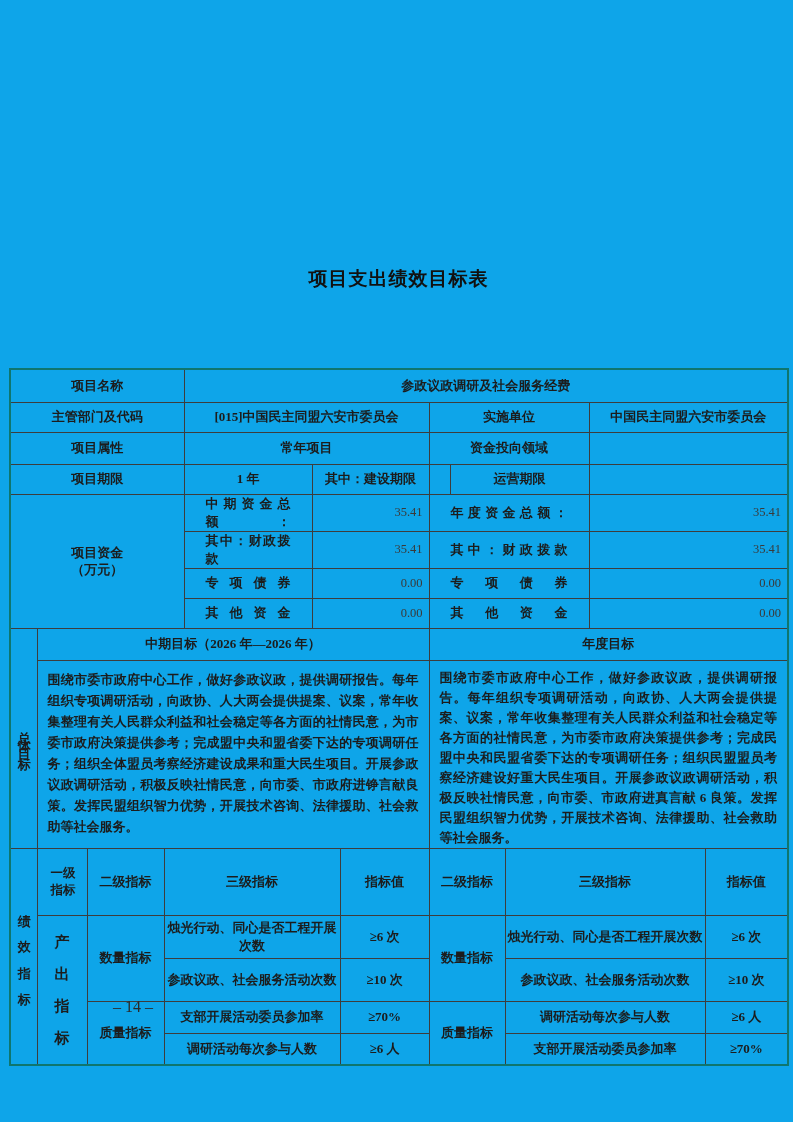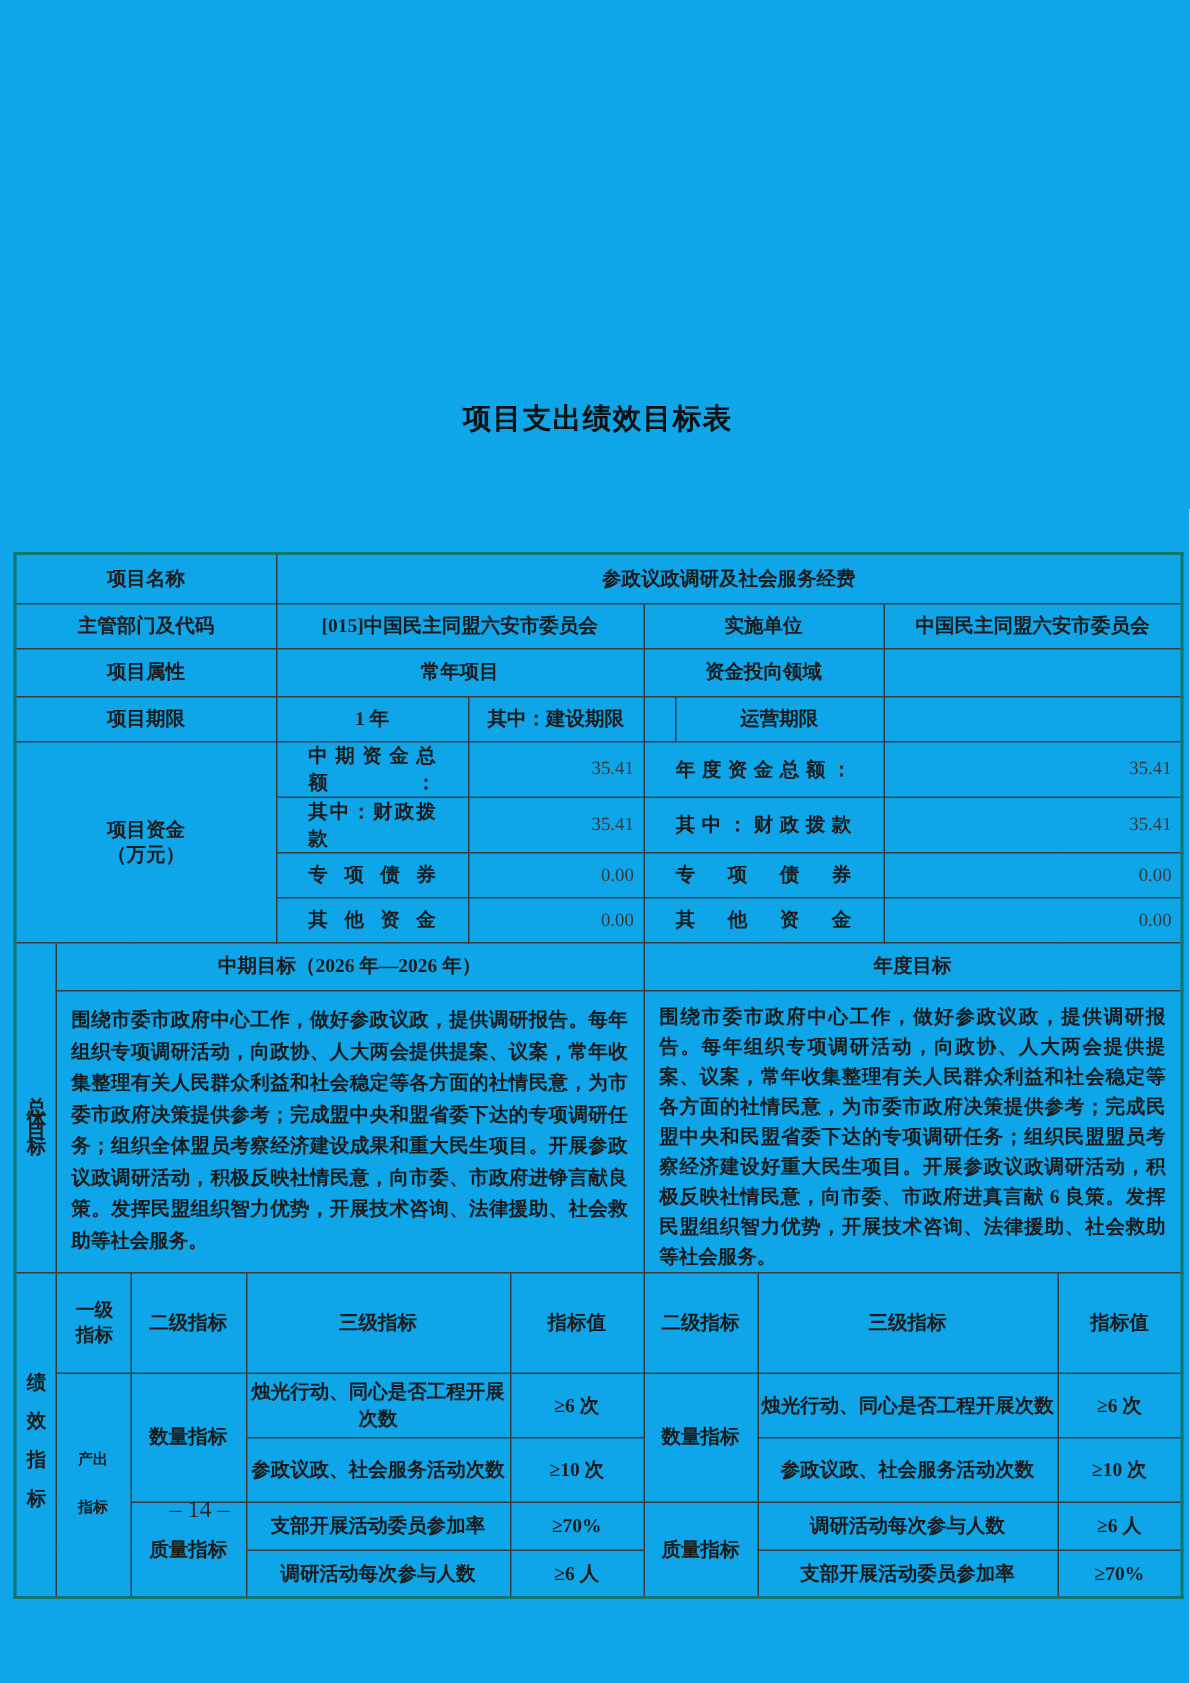--- a/index.html
+++ b/index.html
@@ -38,21 +38,21 @@
     text-align:justify;vertical-align:top;padding:8px 10px 0 10px;
     line-height:21px;font-family:"Liberation Serif","Liberation Sans",sans-serif;margin-left:12px;
   }
   td.goal-body.right{line-height:20px;padding-top:7px;}
   td.side{
     writing-mode:vertical-rl;text-orientation:upright;
     letter-spacing:9px;padding:0;font-weight:700;
   }
   td.side.perf{letter-spacing:26px;}
   td.narrow4{padding:16px 11px;font-size:12.5px;line-height:17px;text-align:right;}
-  td.lvl1{padding:0 11px;font-size:10px;line-height:32px;}
+  td.lvl1{padding:0 11px;font-size:15px;line-height:32px;}
   td.ival{font-family:"Liberation Serif","Liberation Sans",sans-serif;}
   .fund-label-line{display:block;line-height:17px;}
   .fund-label-gap{height:22px;}
   .page-number{
     position:absolute;left:78px;top:998px;width:110px;text-align:center;
     font-size:16px;font-weight:400;color:#2a2a2a;
     font-family:"Liberation Serif","Liberation Sans",sans-serif;
   }
 </style>
 </head>

